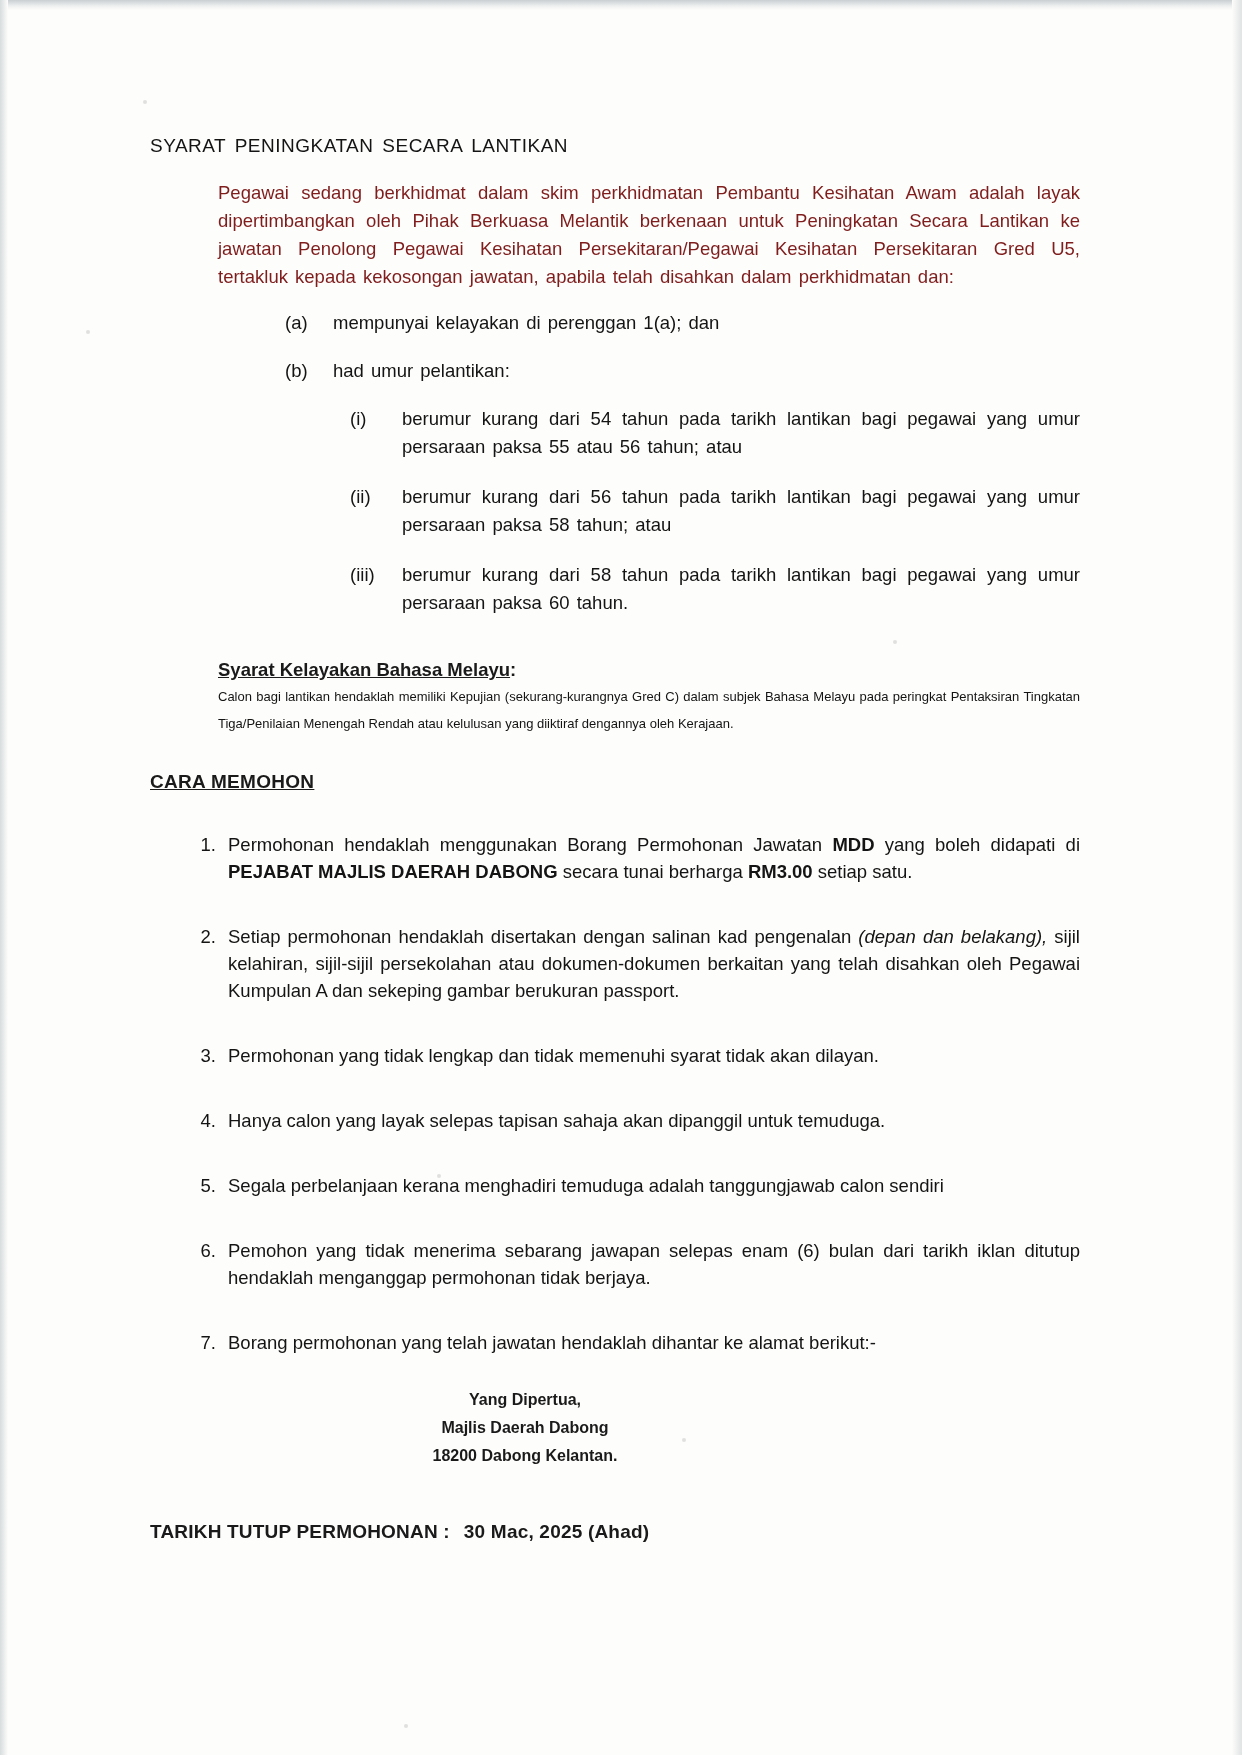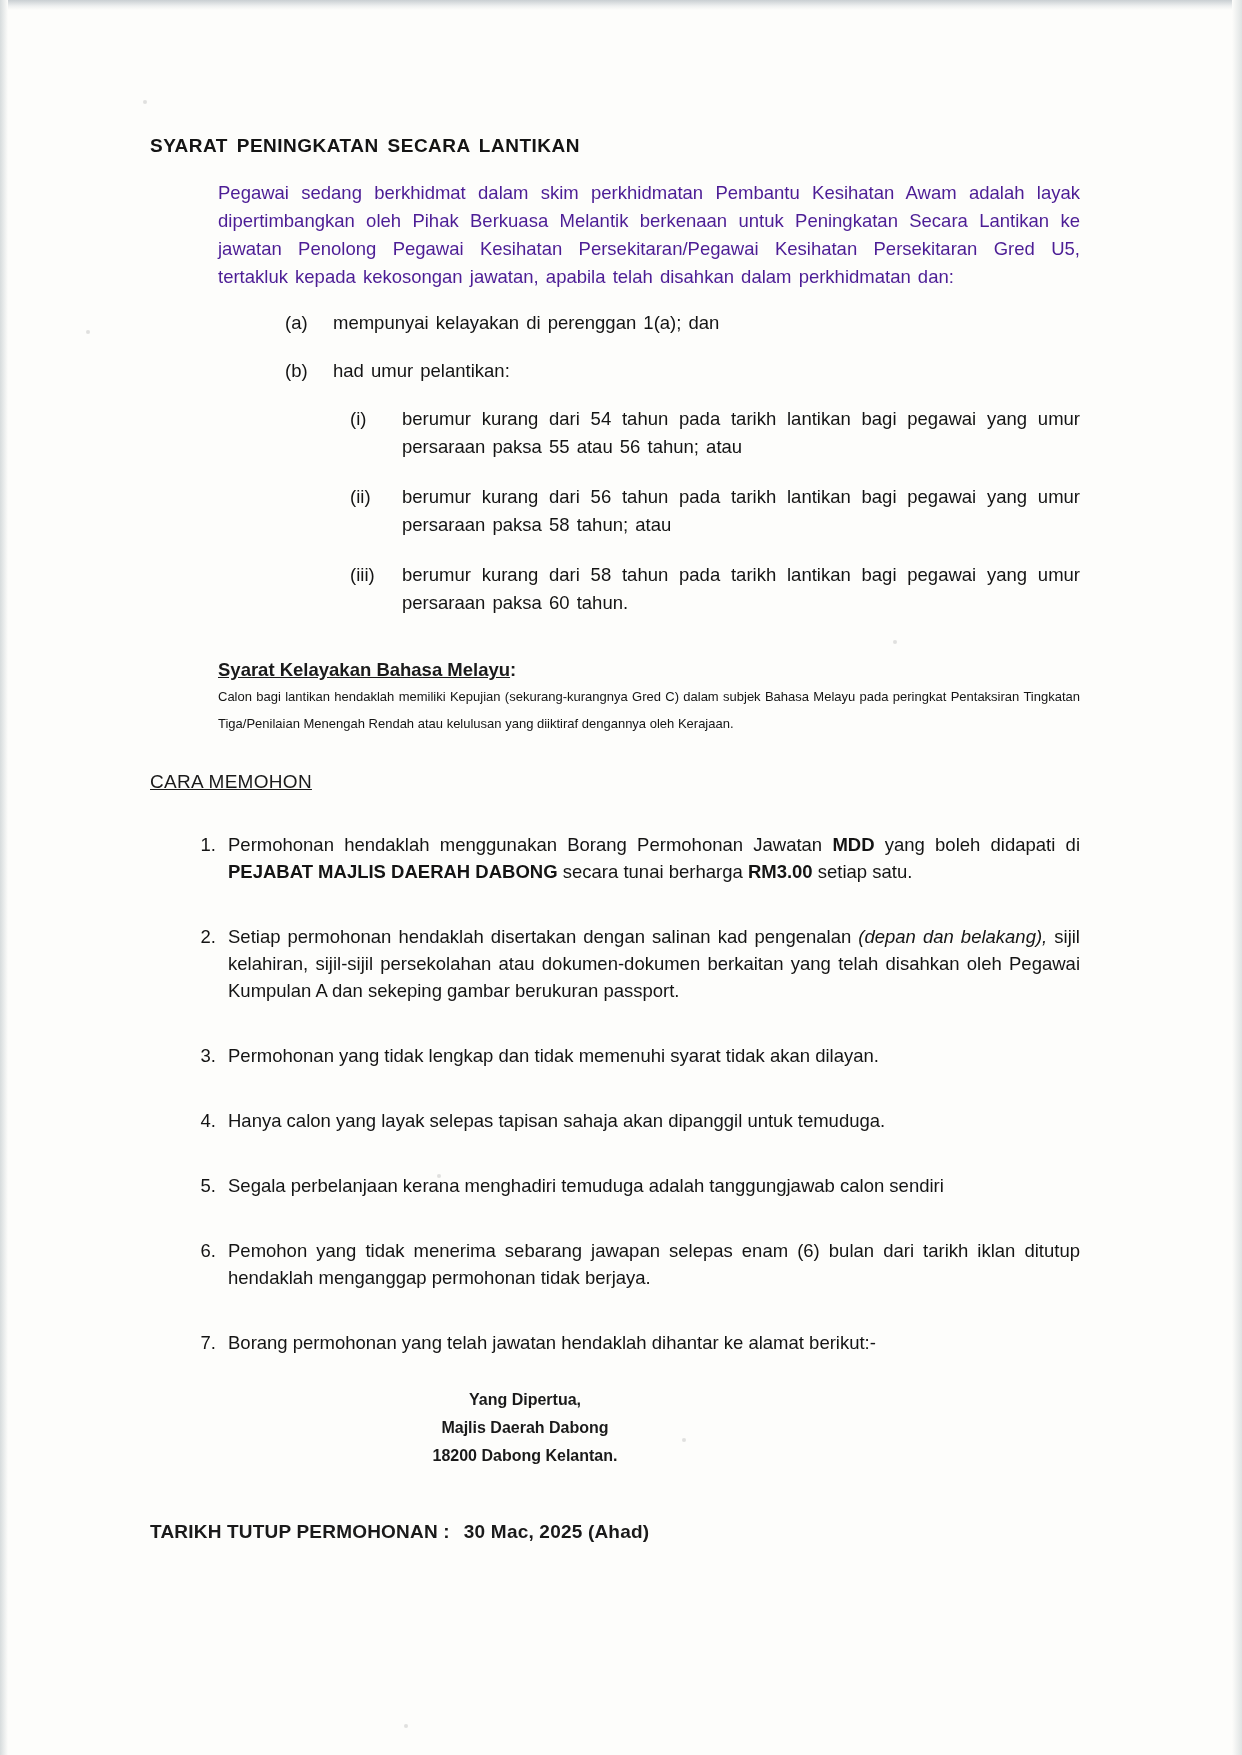--- a/index.html
+++ b/index.html
@@ -40,34 +40,34 @@
     background: linear-gradient(270deg, #dfe3e3 0%, #fdfdfb 100%);
   }
   .content {
     position: absolute;
     left: 150px;
     top: 135px;
     width: 930px;
   }
   h1.section-title {
     font-size: 19px;
-    font-weight: bold;
+    font-weight: normal;
     letter-spacing: 0.5px;
     margin: 0 0 22px 0;
     word-spacing: 3px;
     color: #141414;
   }
   .para {
     font-size: 18.5px;
     line-height: 28px;
     text-align: justify;
     margin: 0 0 18px 0;
     padding-left: 68px;
     word-spacing: 2px;
-    color: #4c1d95;
+    color: #7f1d1d;
   }
   .lvl1 {
     padding-left: 135px;
     font-size: 18.5px;
     line-height: 28px;
     margin: 0 0 20px 0;
     display: flex;
     color: #141414;
   }
   .lvl1 .mark {
@@ -108,21 +108,21 @@
   .sub-body {
     padding-left: 68px;
     font-size: 13px;
     line-height: 27px;
     text-align: justify;
     margin: 0;
     color: #141414;
   }
   h2.block-title {
     font-size: 19px;
-    font-weight: normal;
+    font-weight: bold;
     text-decoration: underline;
     margin: 34px 0 14px 0;
     letter-spacing: 0.3px;
   }
   ol.howto {
     margin: 0;
     padding: 0 0 0 0;
     list-style: none;
     counter-reset: howto;
   }

